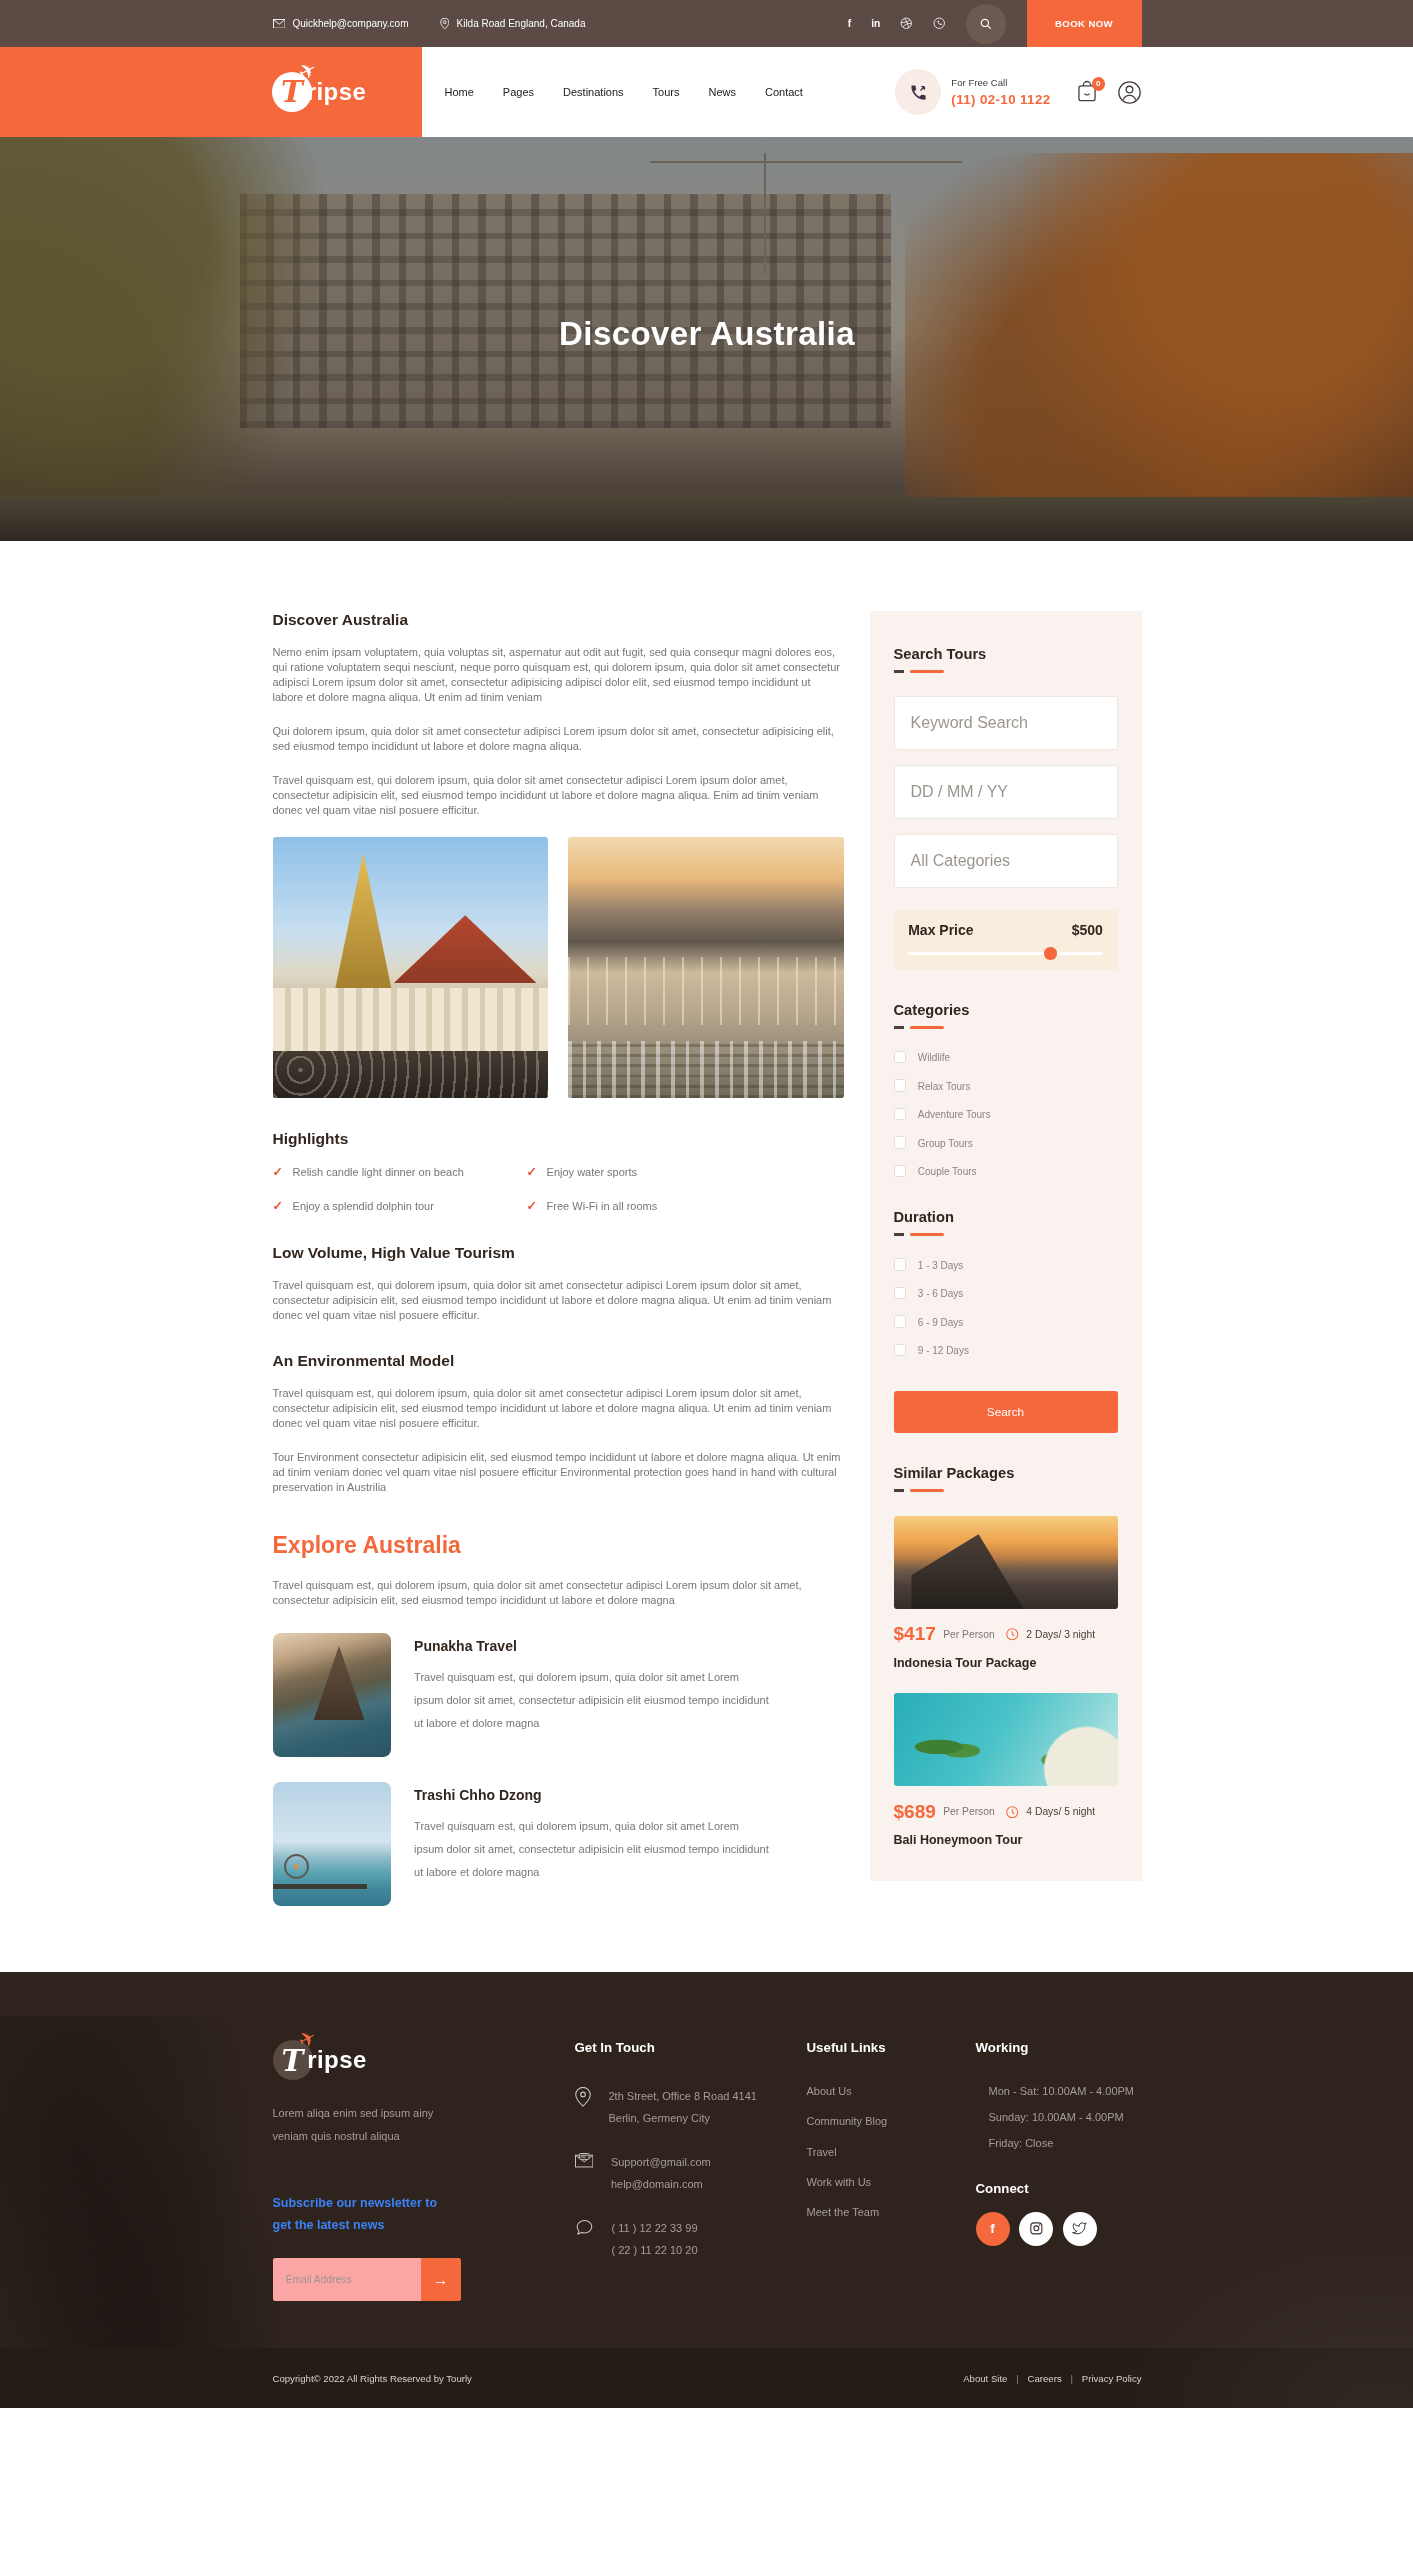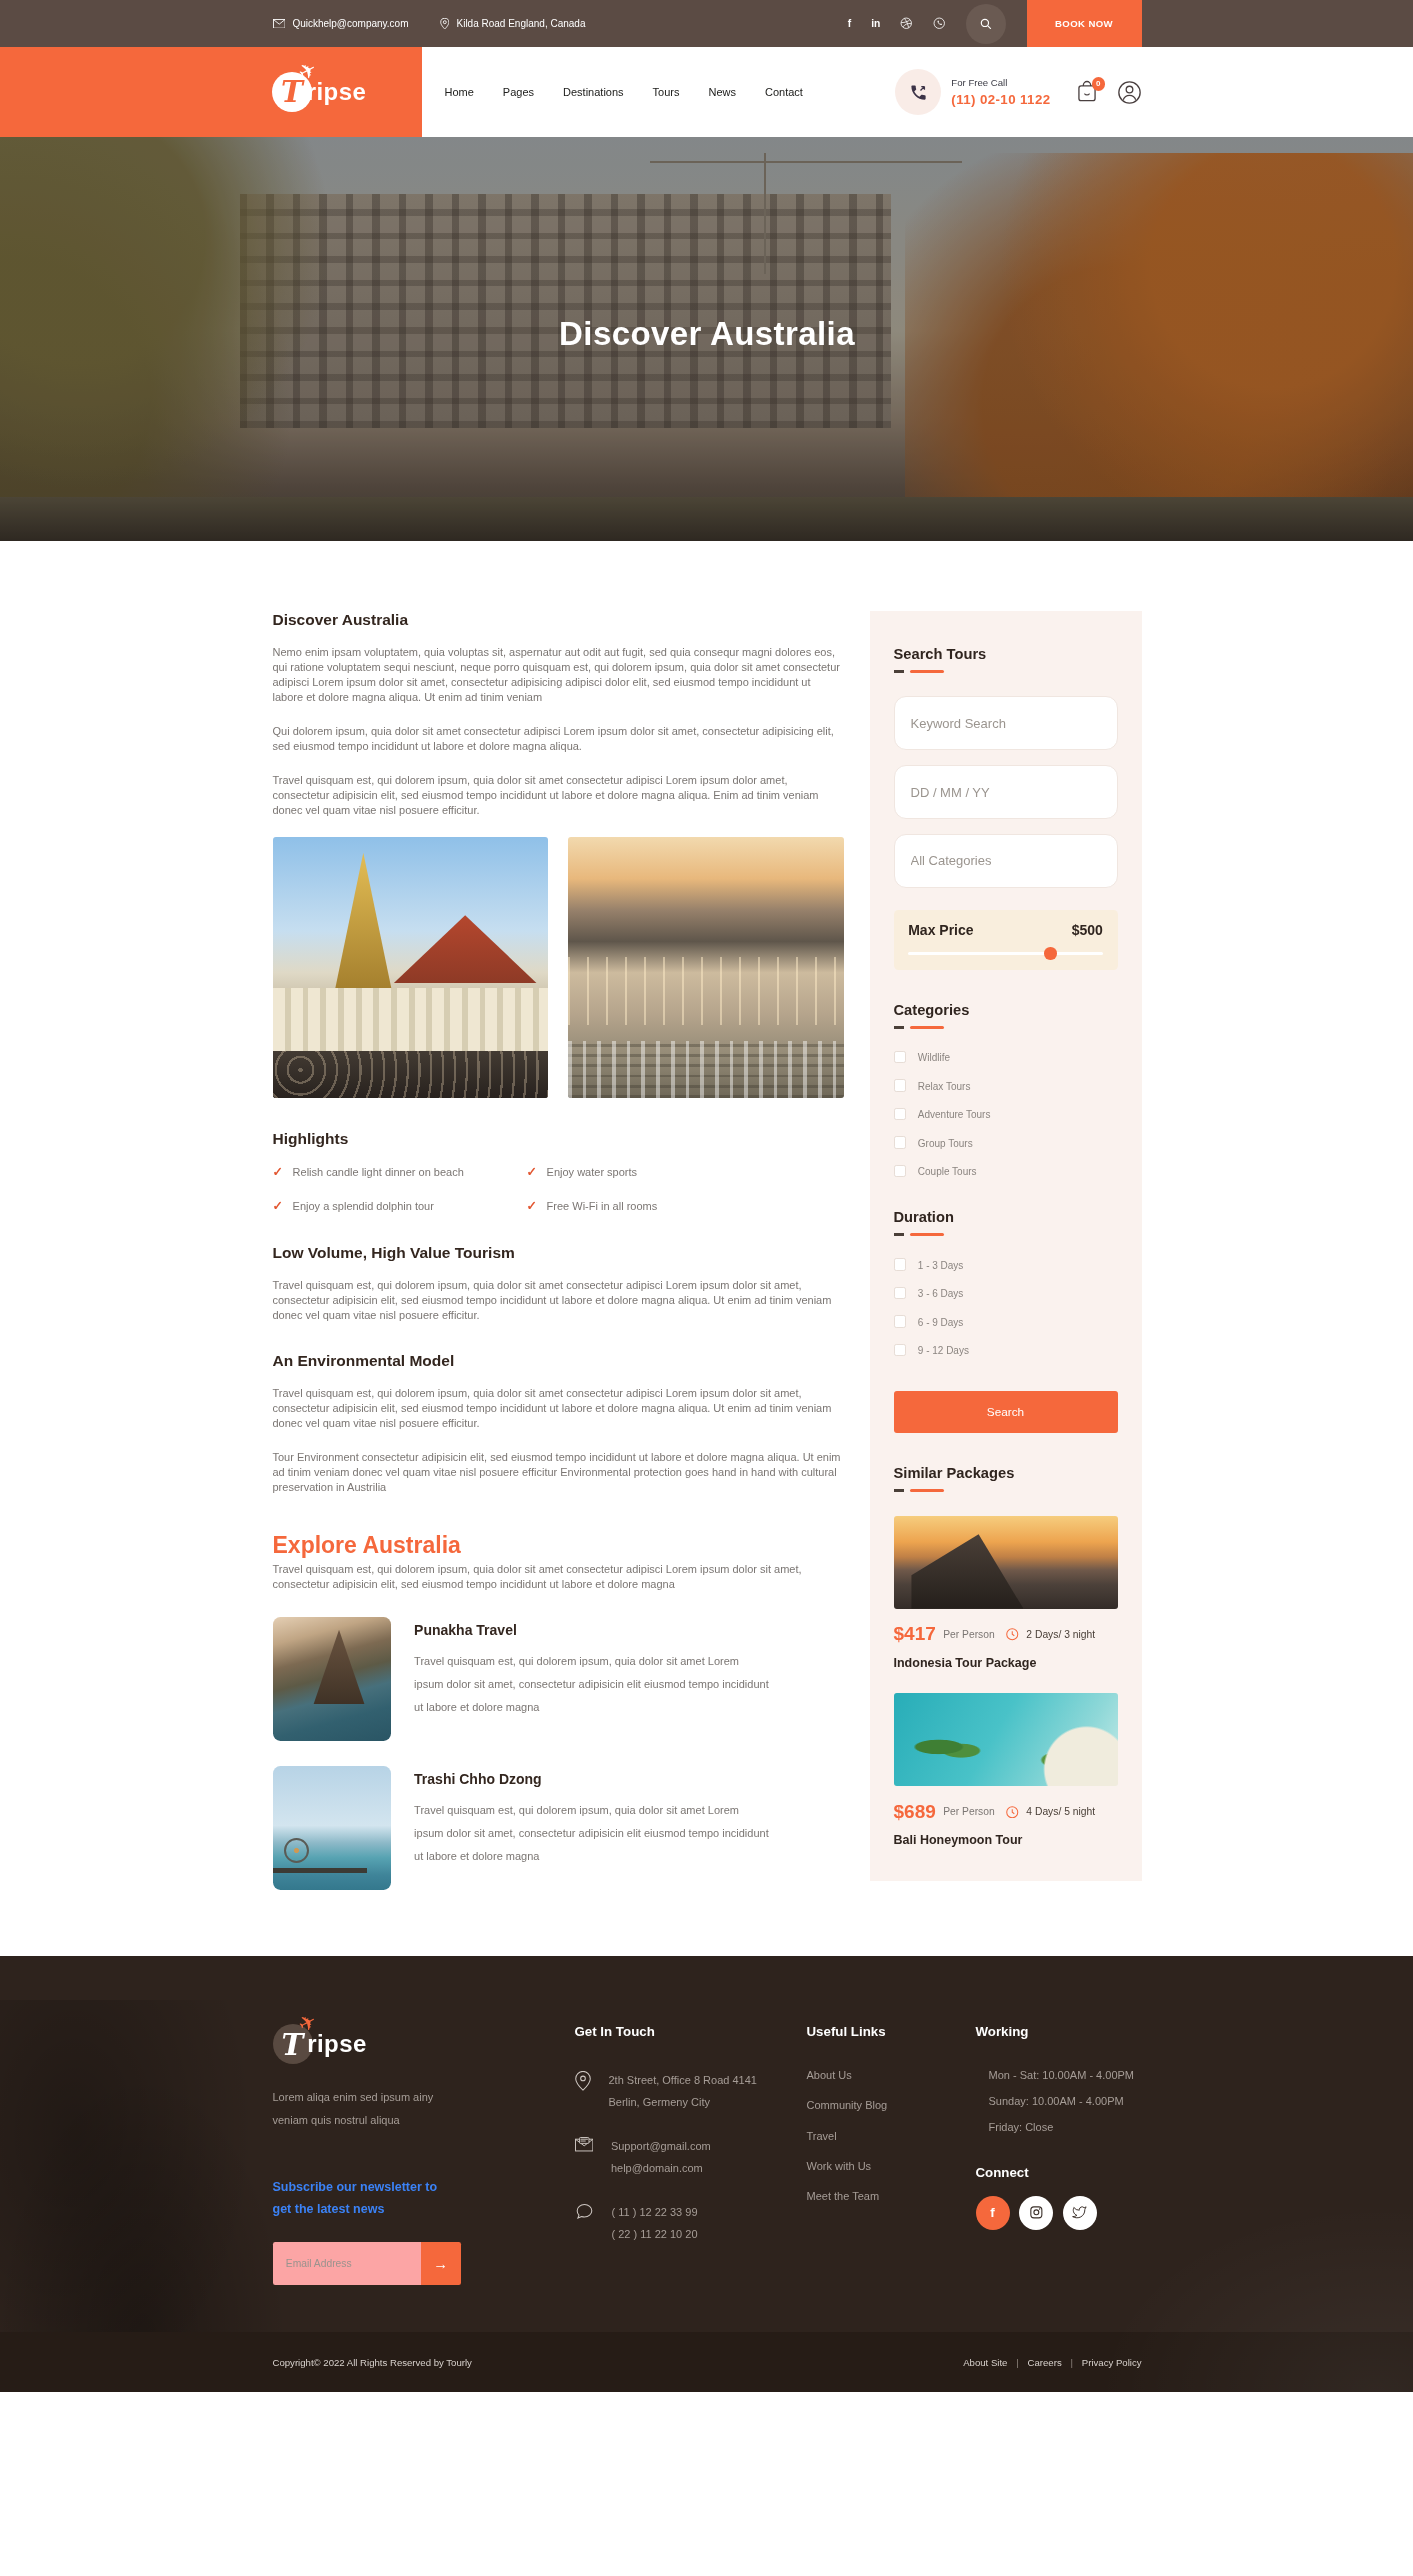--- a/index.html
+++ b/index.html
@@ -79,39 +79,39 @@
       linear-gradient(#433b33,#28221e); }
   .img-aerial { background:linear-gradient(180deg,#f2d9ae 0%,#e8b87c 16%,#97816b 28%,#5f564b 40%,#cdbb9e 52%,#b5a48c 68%,#938a76 84%,#6e6757 100%); }
   .a-streak { position:absolute; left:0; top:46%; width:100%; height:26%;
     background:repeating-linear-gradient(90deg, rgba(255,236,200,.5) 0 2.2px, transparent 2.2px 19px); }
   .a-town { position:absolute; left:0; bottom:0; width:100%; height:22%;
     background:repeating-linear-gradient(90deg, rgba(255,255,255,.45) 0 3.7px, transparent 3.7px 14.7px),
                repeating-linear-gradient(0deg, rgba(60,55,45,.35) 0 2.9px, transparent 2.9px 10.3px); }
   .hl-grid { display:grid; grid-template-columns:254px 1fr; row-gap:19px; margin-bottom:31px; }
   .hl { display:flex; align-items:center; gap:9.6px; font-size:11px; color:#7b7673; }
   .hl-ck { color:#e2552f; font-size:12.5px; font-weight:700; }
-  .explore-h2 { font-size:23px; font-weight:700; color:#f5683c; margin:37px 0 3px; }
+  .explore-h2 { font-size:23px; font-weight:700; color:#f5683c; margin:37px 0 19px; }
   .place { display:flex; gap:23.6px; margin-top:25px; }
   .place-img { width:118px; height:124px; border-radius:7.4px; flex:none; position:relative; overflow:hidden; }
   .img-punakha { background:linear-gradient(165deg,#e5cfb4 0%,#c0a584 18%,#7d6a52 34%,#5d5a46 48%,#47707c 62%,#32606f 78%,#2a5564 100%); }
   .p-mtn { position:absolute; left:30%; top:10%; width:48%; height:60%; background:linear-gradient(#6b5440,#3f3226); clip-path:polygon(55% 0,100% 100%,10% 100%); }
   .img-trashi { background:linear-gradient(180deg,#b7d3e6 0%,#d3e5ef 48%,#8db9c8 62%,#57a3b2 74%,#3f8499 88%,#34788d 100%); }
   .w-wheel { position:absolute; left:10%; bottom:22%; width:25px; height:25px; border:2.2px solid #5a5b55; border-radius:50%; background:radial-gradient(circle at 50% 50%, #c95 0 2.2px, transparent 2.9px); }
   .w-pier { position:absolute; left:0; bottom:14%; width:80%; height:5.2px; background:#3c3a34; }
   .place-h4 { font-size:14px; font-weight:700; color:#33261f; margin:4.4px 0 11.8px; }
   .place-p { font-size:11px; line-height:23px; color:#7b7673; max-width:357px; }
 
   
   .sidebar { width:272px; margin-left:26px; }
   .panel { background:#faf2ee; padding:35px 24px 34px; }
   .sb-h { font-size:14.7px; font-weight:700; color:#30251f; }
   .rule { display:flex; align-items:center; gap:5.9px; margin-top:8px; }
   .rule-d { width:10.3px; height:2.9px; background:#4a4038; }
   .rule-o { width:34px; height:2.9px; background:#f5683c; border-radius:1.5px; }
-  .sb-input { display:block; width:100%; height:54px; background:#fff; border:0.7px solid #f0e6e0; border-radius:12px; padding:0 16px; font-size:13px; color:#7b7673; font-family:inherit; margin-top:14.7px; }
+  .sb-input { display:block; width:100%; height:54px; background:#fff; border:0.7px solid #f0e6e0; border-radius:3px; padding:0 16px; font-size:16px; color:#7b7673; font-family:inherit; margin-top:14.7px; }
   .sb-input::placeholder { color:#9b958f; }
   .sb-input.first { margin-top:23.6px; }
   .price-box { margin-top:22px; background:#f9eedd; border-radius:4.4px; padding:12.5px 14.7px 0; height:60px; }
   .price-row { display:flex; justify-content:space-between; font-size:14px; font-weight:700; color:#30251f; }
   .slider { position:relative; height:13.3px; margin-top:8.8px; }
   .slider-track { position:absolute; left:0; right:0; top:5.2px; height:2.9px; background:#fff; border-radius:1.5px; }
   .slider-thumb { position:absolute; left:70%; top:0; width:12.5px; height:12.5px; border-radius:50%; background:#f5683c; }
   .sb-section { margin-top:32px; }
   .cb-row { display:flex; align-items:flex-end; gap:11.8px; margin-top:16px; font-size:10px; color:#8b8580; }
   .cb-row.first { margin-top:22px; }

